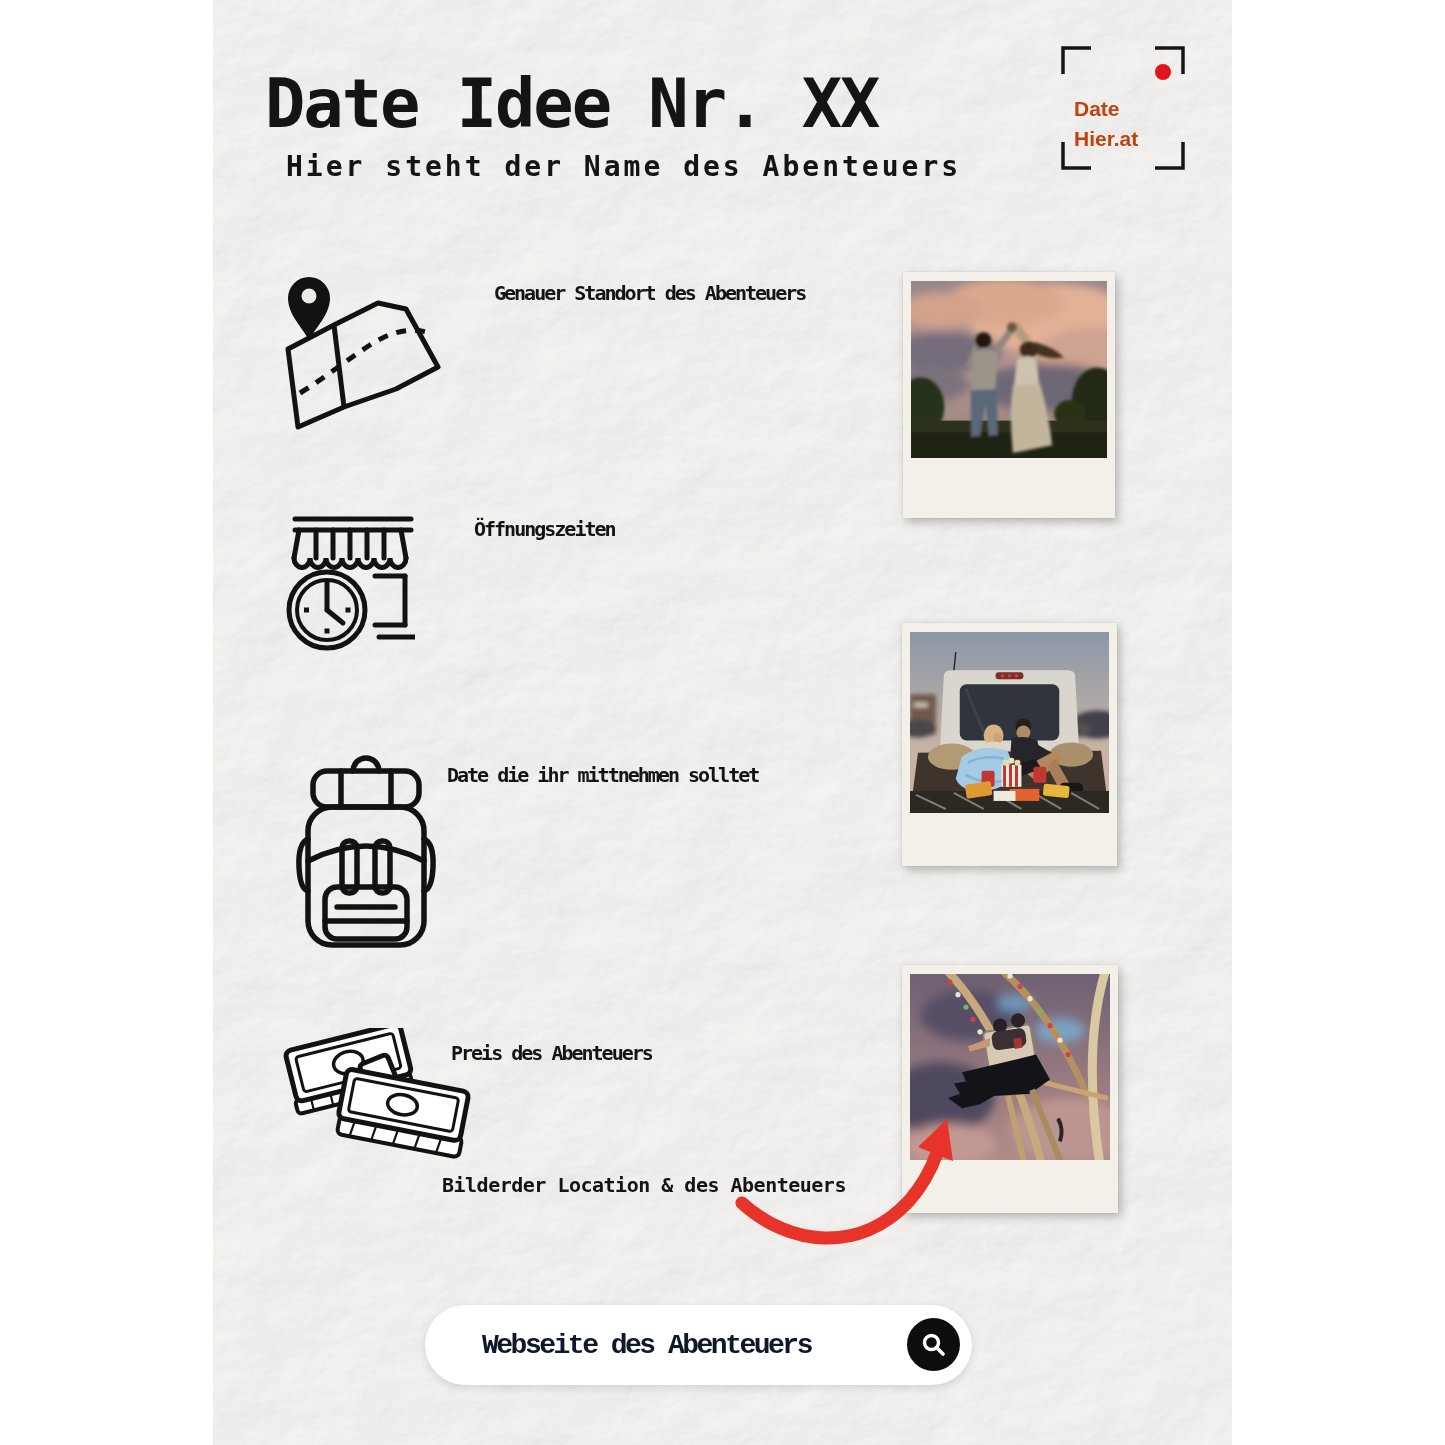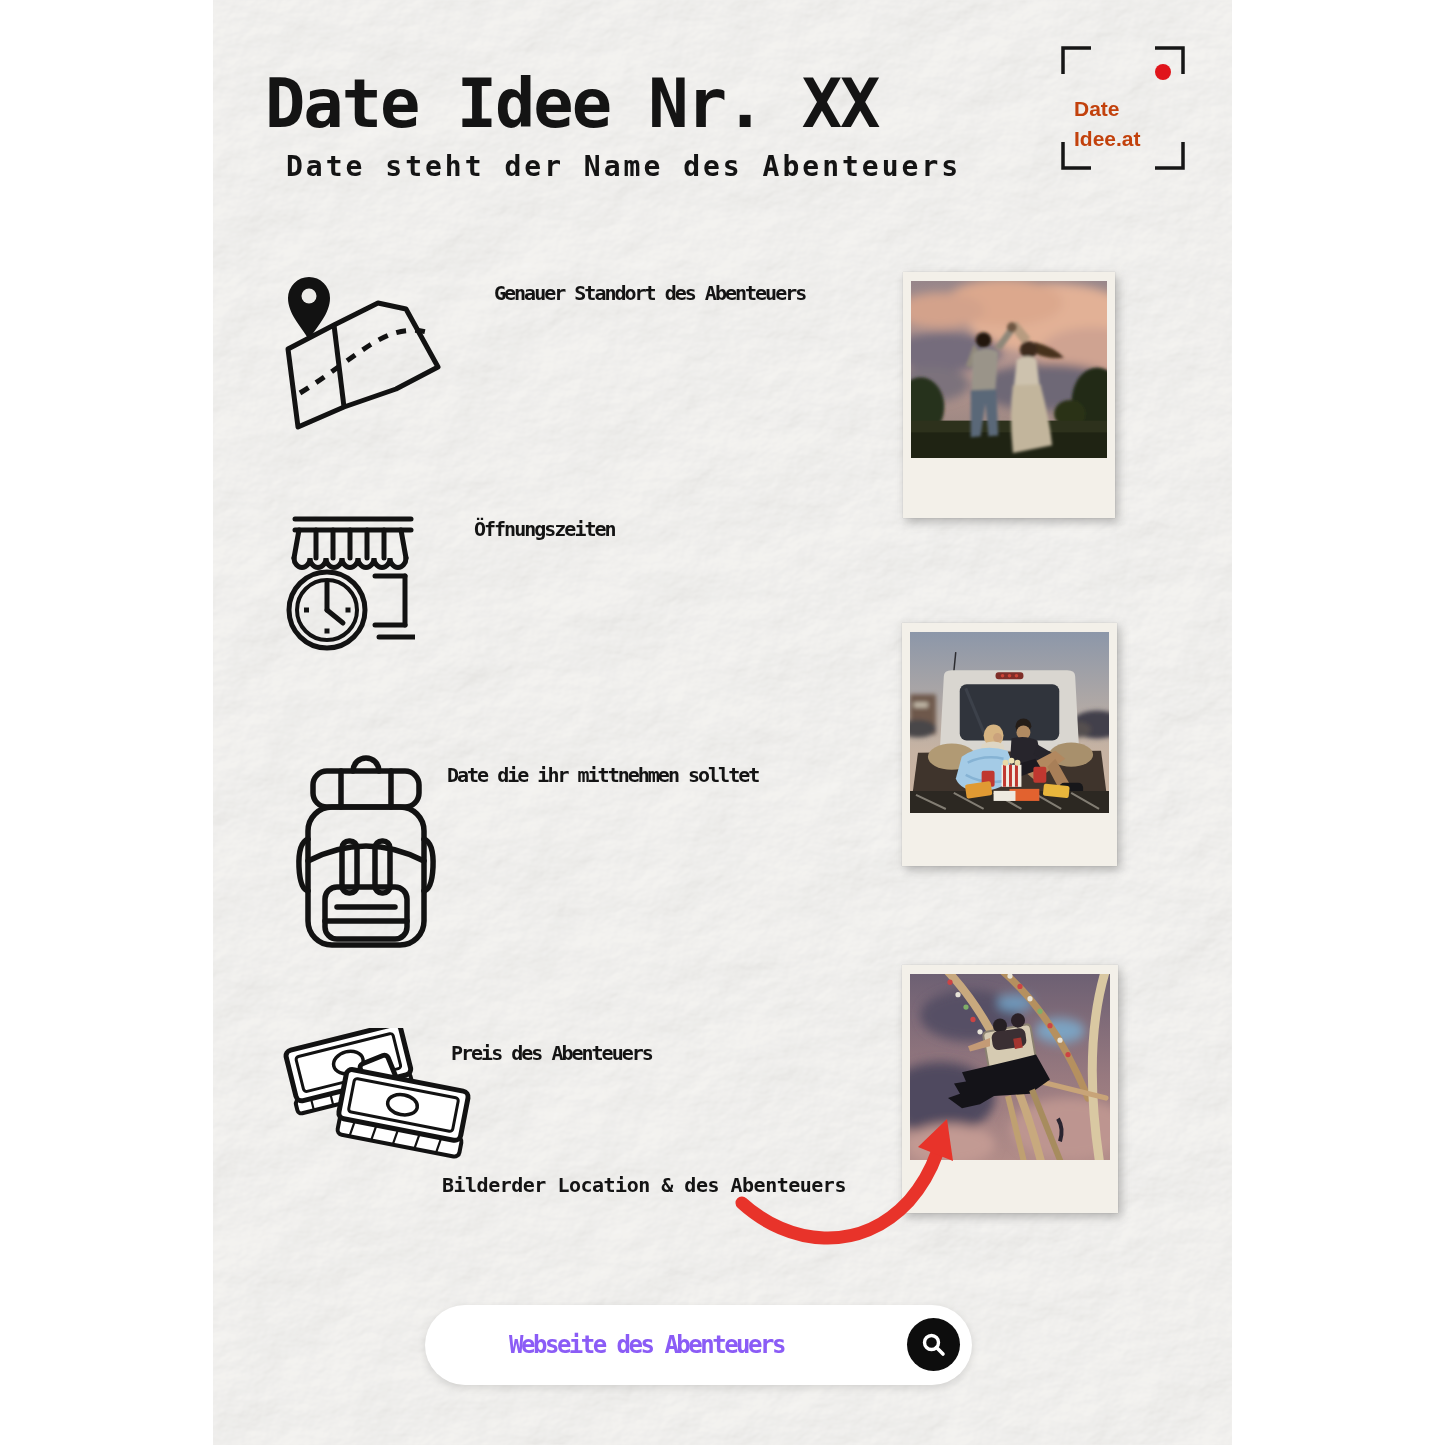--- a/index.html
+++ b/index.html
@@ -37,21 +37,21 @@
   #polaroid-2{left:902px;top:623px;width:215px;height:243px;}
   #polaroid-2 .photo{height:181px;}
   #polaroid-3{left:902px;top:965px;width:216px;height:248px;}
   #polaroid-3 .photo{height:186px;}
 
   .arrow-overlay{position:absolute;left:713px;top:1093px;width:285px;height:190px;z-index:5;}
 
   .search-bar{position:absolute;left:425px;top:1305px;width:547px;height:80px;background:#ffffff;
               border-radius:40px;box-shadow:0 3px 8px rgba(0,0,0,.12);display:flex;align-items:center;
               justify-content:center;padding-right:104px;box-sizing:border-box;}
-  .search-label{font-size:24px;letter-spacing:-2.5px;color:#8b5cf6;}
+  .search-label{font-size:28px;letter-spacing:-2.5px;color:#0f172a;font-family:Liberation Mono, monospace;}
   .search-btn{position:absolute;right:12px;top:13px;width:53px;height:53px;border-radius:50%;
               background:#0d0d0d;border:none;display:flex;align-items:center;justify-content:center;
               cursor:pointer;padding:0;}
 </style>
 </head>
 <body>
 
 <div class="canvas">
 
   <div class="paper">
@@ -60,35 +60,35 @@
         <feTurbulence type="fractalNoise" baseFrequency="0.012 0.016" numOctaves="5" seed="8" result="n"></feTurbulence>
         <feDiffuseLighting in="n" lighting-color="#fbfaf8" surfaceScale="2.2" diffuseConstant="1">
           <feDistantLight azimuth="230" elevation="65"></feDistantLight>
         </feDiffuseLighting>
       </filter>
       <rect width="1019" height="1445" filter="url(#crumple)" opacity="0.92"></rect>
     </svg>
   </div>
 
   <div class="title typew">Date Idee Nr. XX</div>
-  <div class="subtitle typew">Date steht der Name des Abenteuers</div>
+  <div class="subtitle typew">Hier steht der Name des Abenteuers</div>
 
   <div class="logo">
     <svg width="124" height="124" viewBox="0 0 124 124">
       <g fill="none" stroke="#161616" stroke-width="3.5">
         <path d="M30 2 H2 V28"></path>
         <path d="M94 2 H122 V28"></path>
         <path d="M2 96 V122 H30"></path>
         <path d="M122 96 V122 H94"></path>
       </g>
       <circle cx="102" cy="26" r="8" fill="#e0151b"></circle>
     </svg>
     <div class="logo-text">
       <div>Date</div>
-      <div>Idee.at</div>
+      <div>Hier.at</div>
     </div>
   </div>
 
   <div class="icon" style="left:278px;top:261px;width:172px;height:172px;">
     <svg viewBox="0 0 172 172">
       <g fill="none" stroke="#121212" stroke-width="5" stroke-linejoin="round">
         <path d="M10 88 L56 64 L100 42 L128 48 L160 106 L118 128 L66 146 L20 166 Z"></path>
         <path d="M56 64 L66 146"></path>
         <path d="M22 132 C 48 116, 70 98, 92 84 S 132 66, 152 72" stroke-dasharray="10 9"></path>
       </g>

